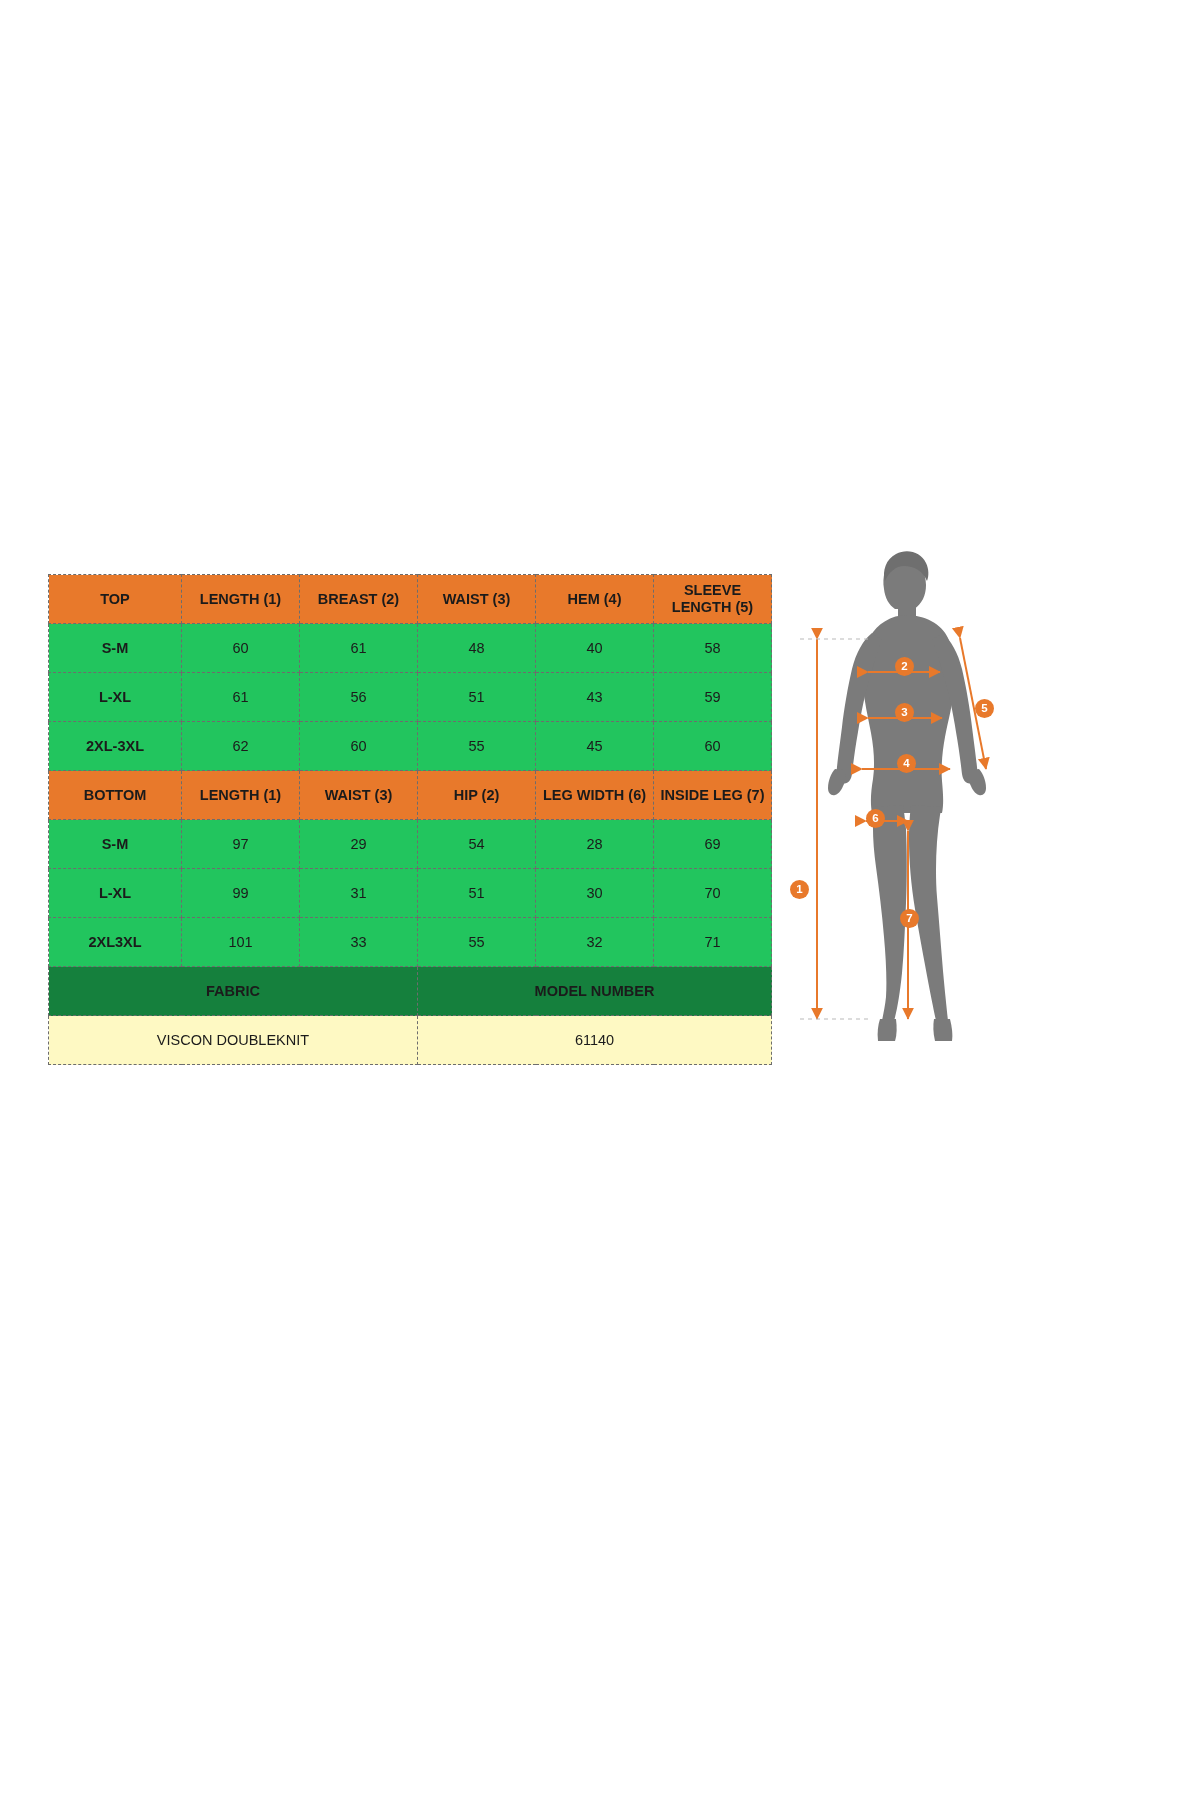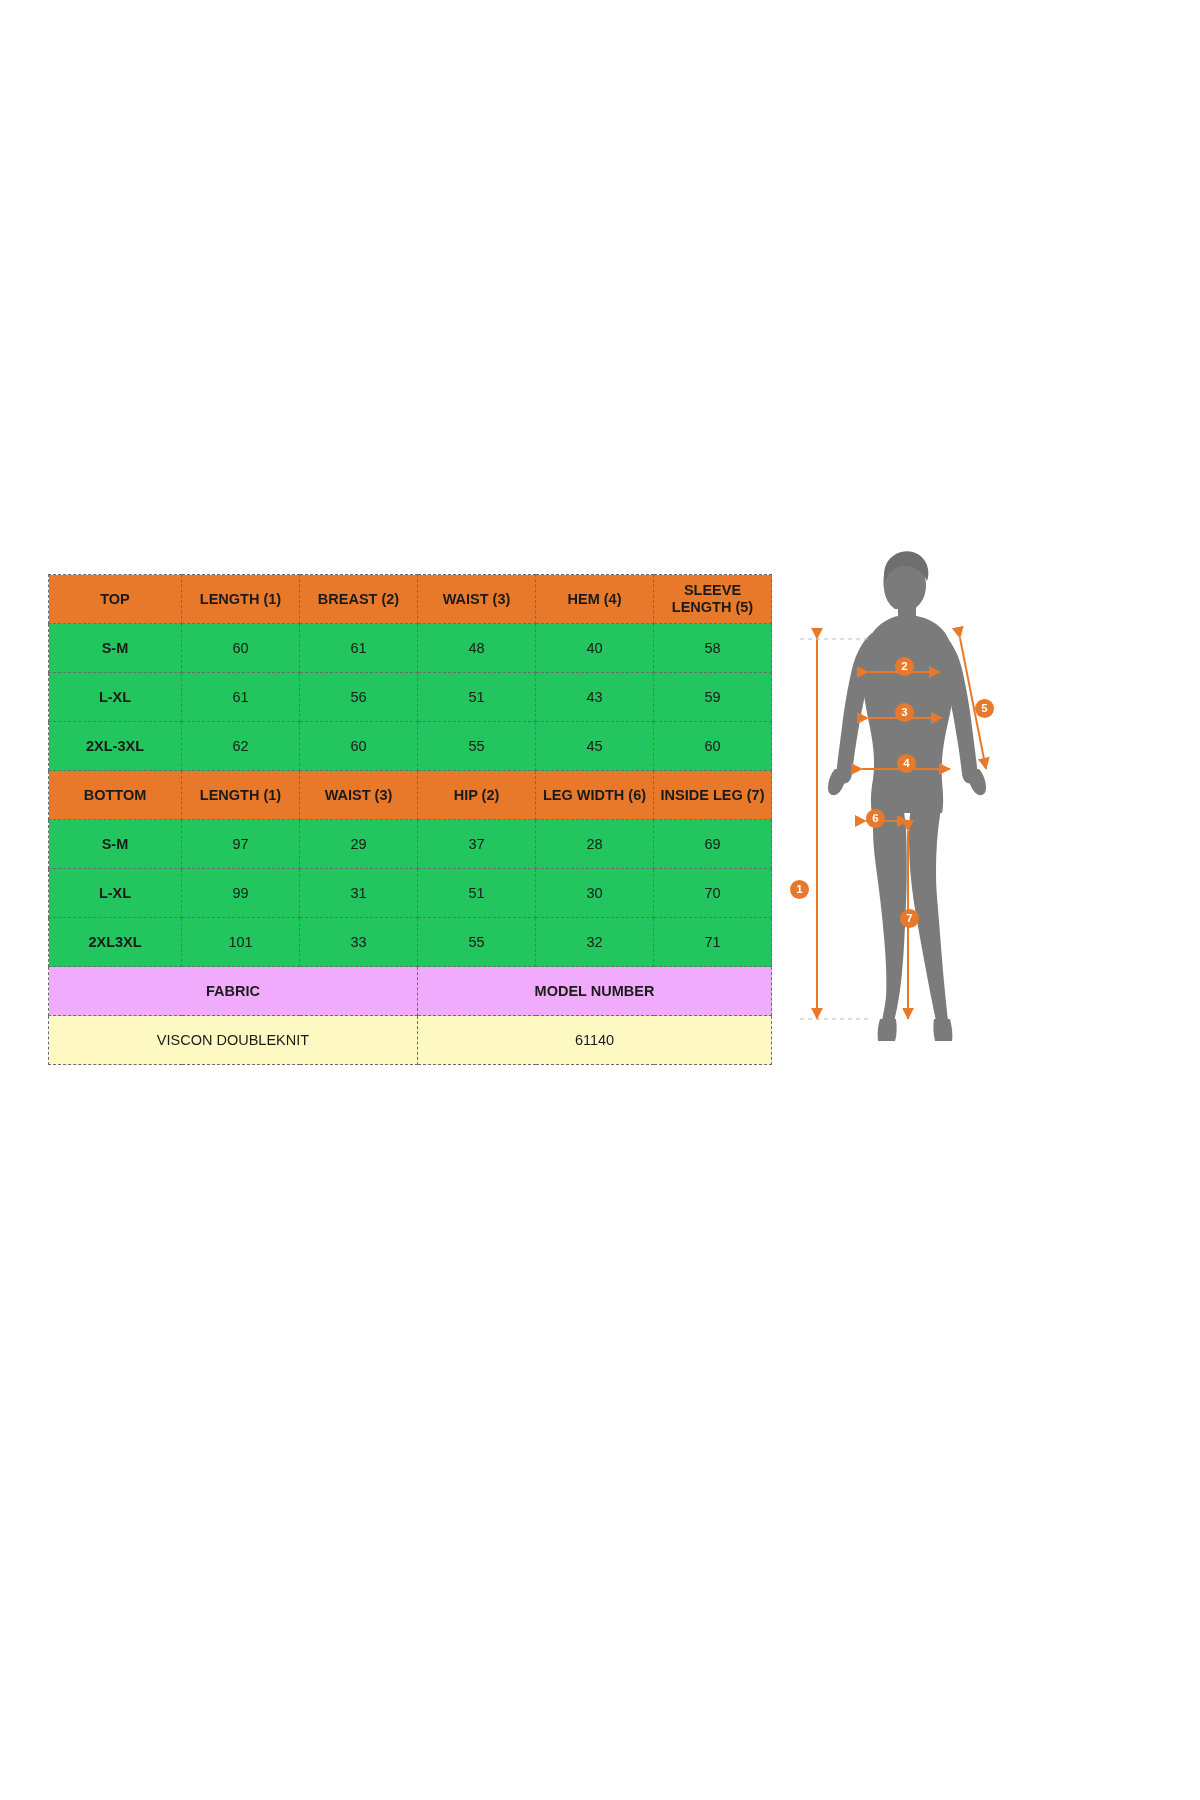--- a/index.html
+++ b/index.html
@@ -57,21 +57,21 @@
   .body-row td {
     background: #22c55e;
   }
   .body-row td.size-lbl {
     font-weight: bold;
   }
   .num {
     font-size: 15px;
   }
   .foot-hdr td {
-    background: #f0abfc;
+    background: #15803d;
     font-weight: bold;
     border: 1px solid #e8792b;
     font-size: 15px;
   }
   .foot-val td {
     background: #fef9c3;
     font-size: 15px;
   }
   .code-note {
     position: absolute;
@@ -170,21 +170,21 @@
           <td>WAIST (3)</td>
           <td>HIP (2)</td>
           <td>LEG WIDTH (6)</td>
           <td>INSIDE LEG (7)</td>
         </tr>
 
         <tr class="body-row">
           <td class="size-lbl">S-M</td>
           <td class="num">97</td>
           <td class="num">29</td>
-          <td class="num">37</td>
+          <td class="num">54</td>
           <td class="num">28</td>
           <td class="num">69</td>
         </tr>
         <tr class="body-row">
           <td class="size-lbl">L-XL</td>
           <td class="num">99</td>
           <td class="num">31</td>
           <td class="num">51</td>
           <td class="num">30</td>
           <td class="num">70</td>

